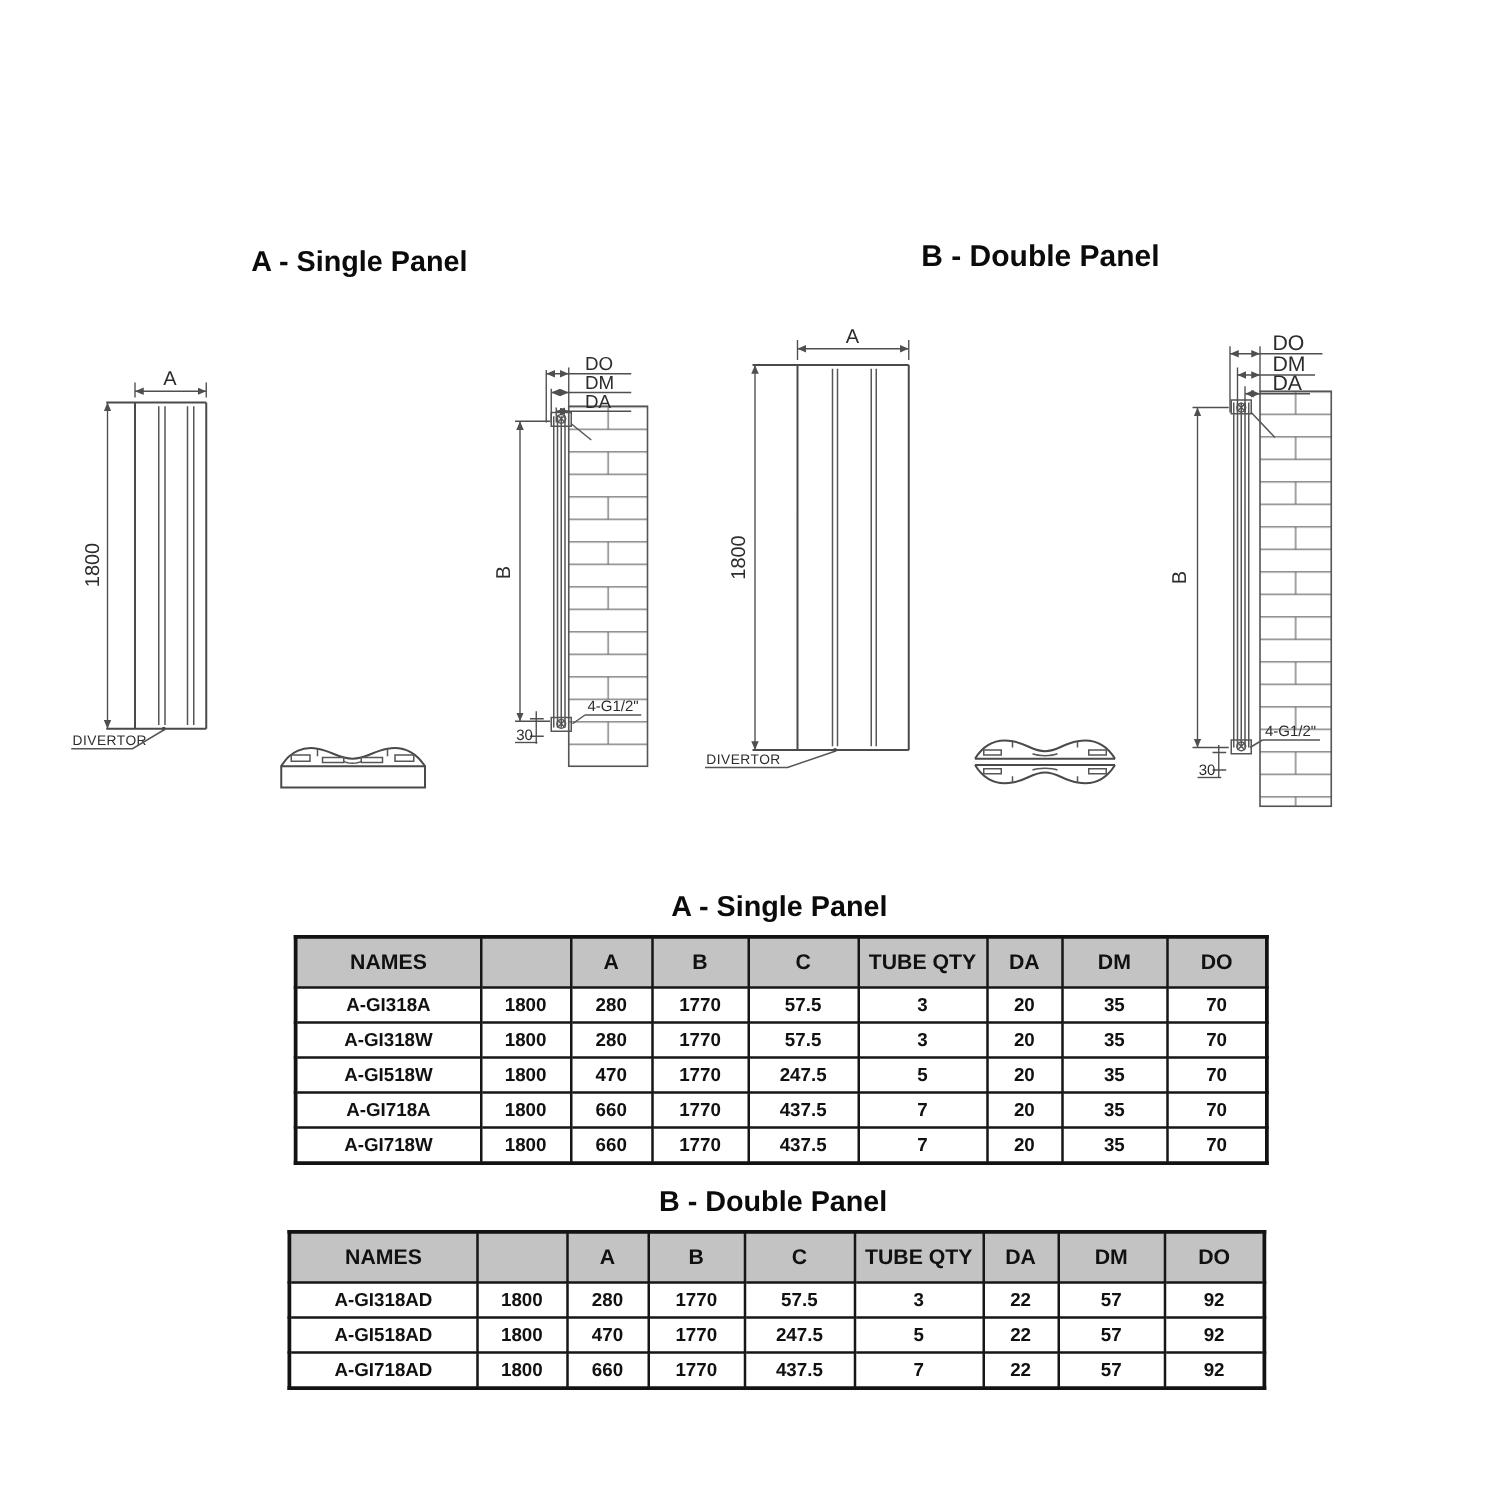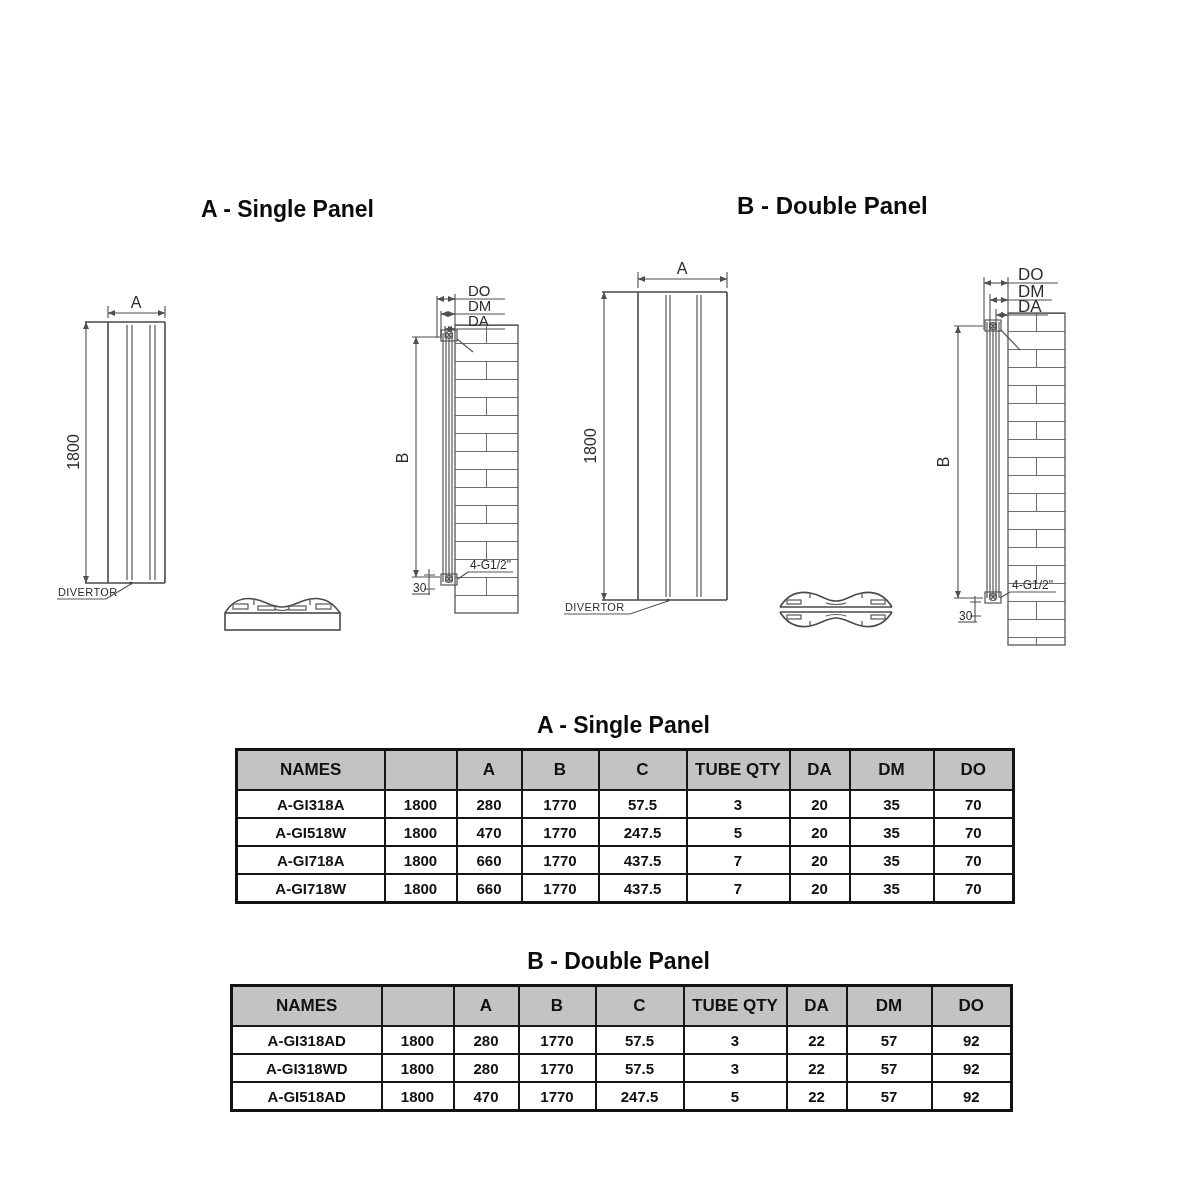--- a/index.html
+++ b/index.html
@@ -225,20 +225,31 @@
           <td>1800</td>
           <td>280</td>
           <td>1770</td>
           <td>57.5</td>
           <td>3</td>
           <td>20</td>
           <td>35</td>
           <td>70</td>
         </tr>
         <tr>
+          <td>A-GI318W</td>
+          <td>1800</td>
+          <td>280</td>
+          <td>1770</td>
+          <td>57.5</td>
+          <td>3</td>
+          <td>20</td>
+          <td>35</td>
+          <td>70</td>
+        </tr>
+        <tr>
           <td>A-GI518W</td>
           <td>1800</td>
           <td>470</td>
           <td>1770</td>
           <td>247.5</td>
           <td>5</td>
           <td>20</td>
           <td>35</td>
           <td>70</td>
         </tr>
@@ -300,37 +311,37 @@
           <td>1800</td>
           <td>280</td>
           <td>1770</td>
           <td>57.5</td>
           <td>3</td>
           <td>22</td>
           <td>57</td>
           <td>92</td>
         </tr>
         <tr>
-          <td>A-GI318WD</td>
-          <td>1800</td>
-          <td>280</td>
-          <td>1770</td>
-          <td>57.5</td>
-          <td>3</td>
-          <td>22</td>
-          <td>57</td>
-          <td>92</td>
-        </tr>
-        <tr>
           <td>A-GI518AD</td>
           <td>1800</td>
           <td>470</td>
           <td>1770</td>
           <td>247.5</td>
           <td>5</td>
           <td>22</td>
           <td>57</td>
           <td>92</td>
         </tr>
+        <tr>
+          <td>A-GI718AD</td>
+          <td>1800</td>
+          <td>660</td>
+          <td>1770</td>
+          <td>437.5</td>
+          <td>7</td>
+          <td>22</td>
+          <td>57</td>
+          <td>92</td>
+        </tr>
       </tbody>
     </table>
 
 </div>
 
 </body></html>

